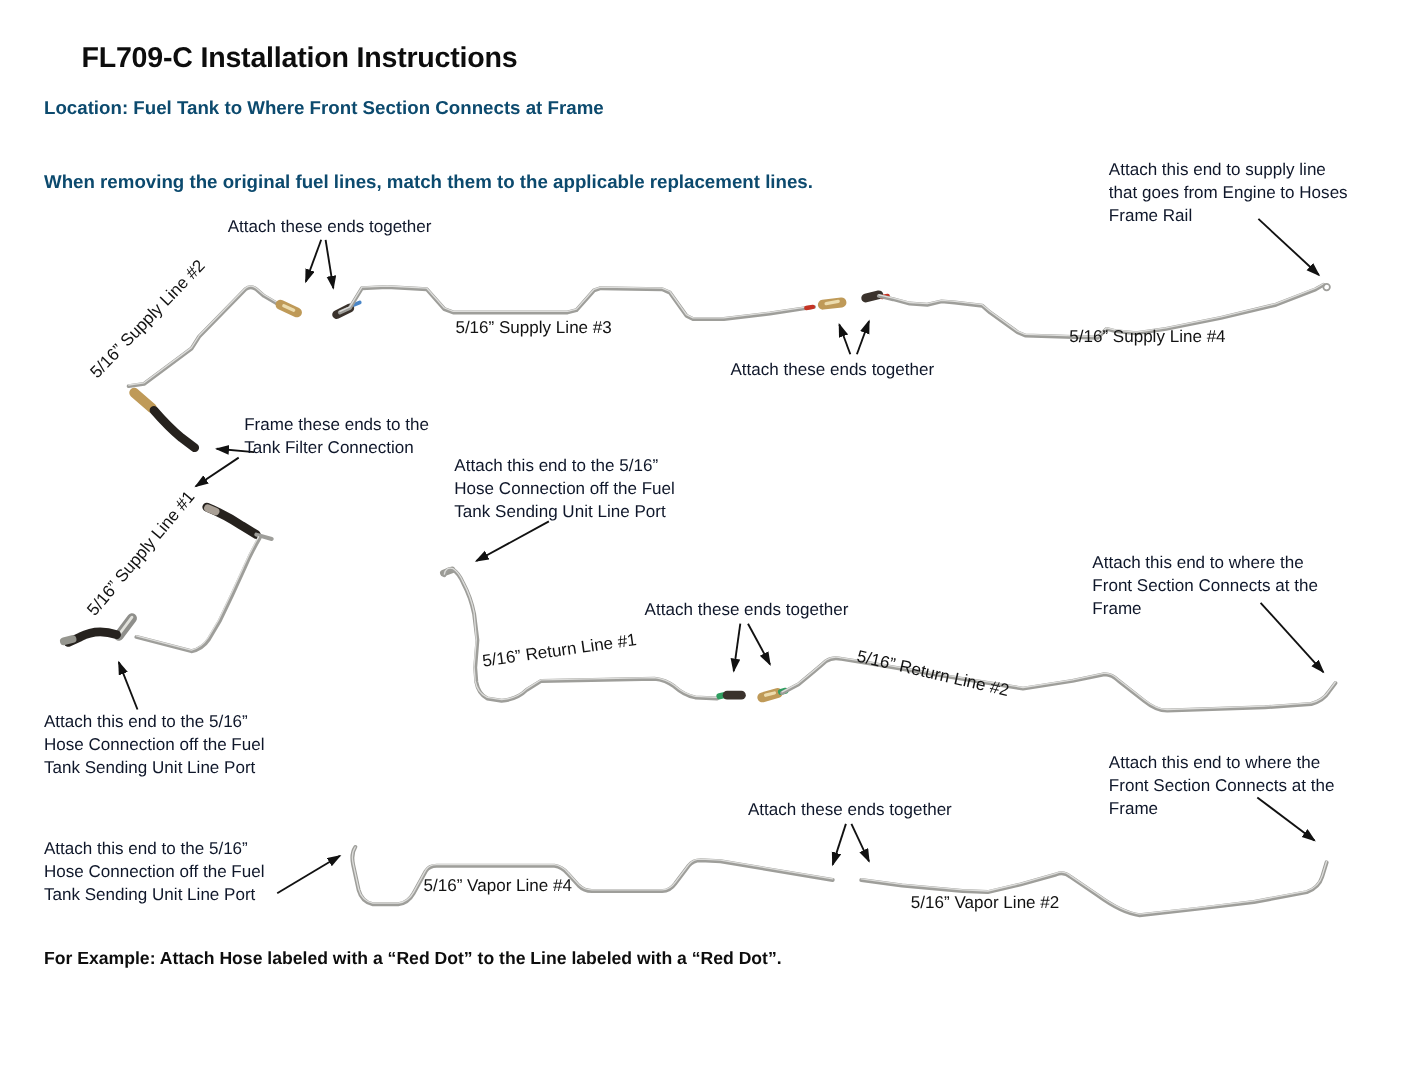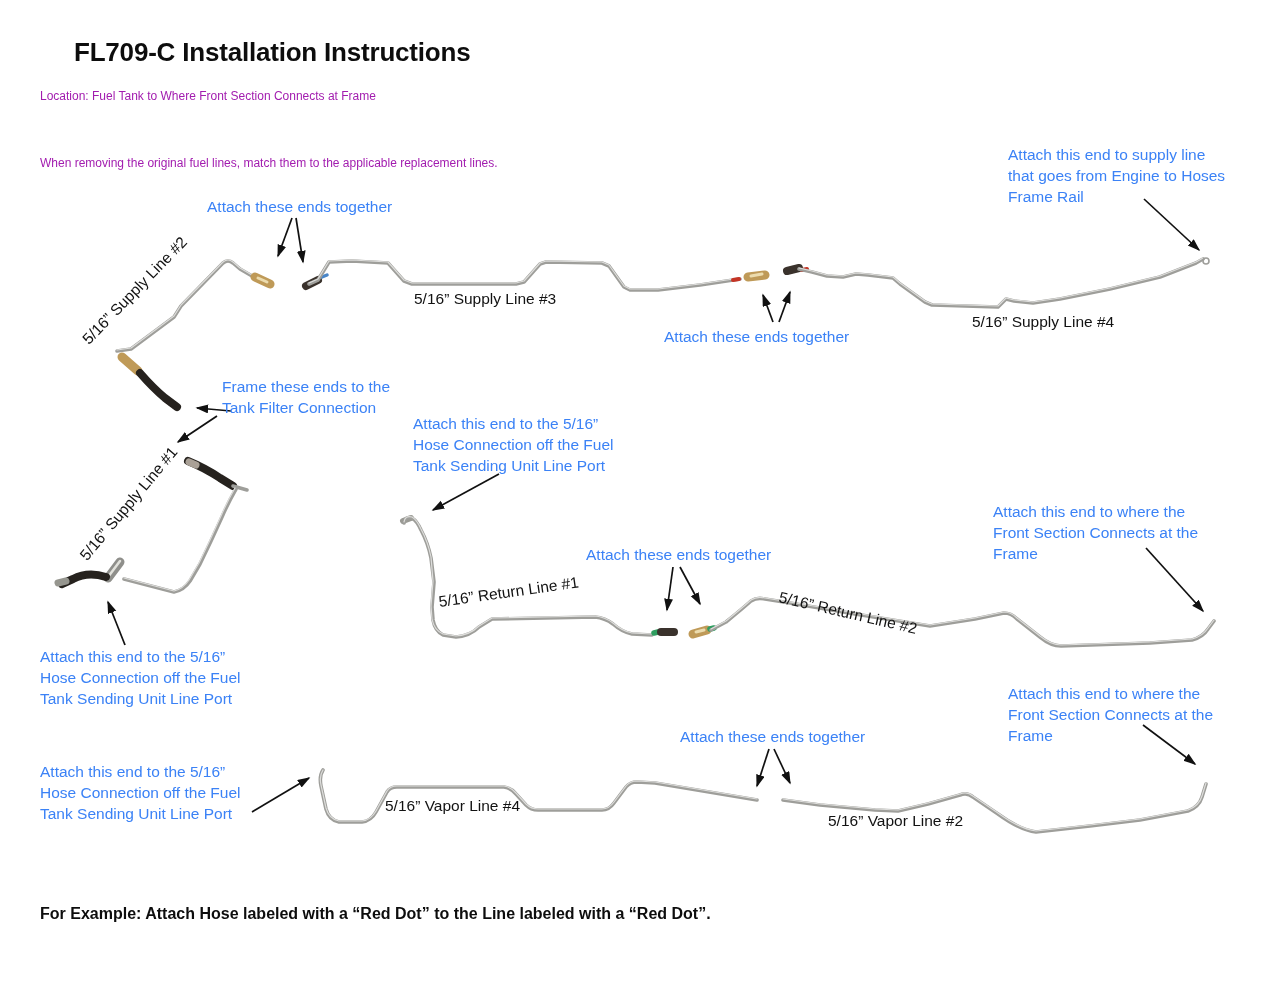--- a/index.html
+++ b/index.html
@@ -1,21 +1,21 @@
 <!DOCTYPE html>
 <html><head>
 <meta charset="utf-8">
 <style>
   html,body{margin:0;padding:0;background:#ffffff;}
   #page{position:relative;width:1280px;height:989px;background:#ffffff;overflow:hidden;
         font-family:"Liberation Sans","DejaVu Sans",sans-serif;color:#111;}
   .abs{position:absolute;}
   .title{font-size:26px;font-weight:bold;letter-spacing:-0.2px;color:#0d0d0d;}
-  .subhead{font-size:12px;font-weight:normal;color:#a21caf;}
-  .note{font-size:15.5px;line-height:21px;color:#3b82f6;}
+  .subhead{font-size:17px;font-weight:bold;color:#0c4a6e;}
+  .note{font-size:15.5px;line-height:21px;color:#0f172a;}
   .linelabel{font-size:15.5px;color:#121212;white-space:nowrap;}
   .rot{transform-origin:left bottom;}
   .footer-line{font-size:16px;font-weight:bold;color:#0d0d0d;line-height:24px;}
   svg{position:absolute;left:0;top:0;}
   .tube{fill:none;stroke:#9e9e9a;stroke-width:3.6;stroke-linecap:round;stroke-linejoin:round;}
   .tubehi{fill:none;stroke:#dddddb;stroke-width:1.2;stroke-linecap:round;stroke-linejoin:round;}
   .hose{fill:none;stroke:#26221e;stroke-width:8;stroke-linecap:round;stroke-linejoin:round;}
   .brass{fill:none;stroke:#bf9a58;stroke-width:9;stroke-linecap:round;}
   .brasshi{fill:none;stroke:#ecdcae;stroke-width:3;stroke-linecap:round;}
   .darkfit{fill:none;stroke:#3a322c;stroke-width:8;stroke-linecap:round;}
@@ -122,21 +122,21 @@
       <path class="arrow" d="M252,812 L309,778"></path>
     </g>
   </svg>
 
   <div class="abs title" style="left:28px;top:37px;margin-left:46px;">FL709-C Installation Instructions</div>
   <div class="abs subhead" style="left:40px;top:89px;">Location: Fuel Tank to Where Front Section Connects at Frame</div>
   <div class="abs subhead" style="left:40px;top:156px;">When removing the original fuel lines, match them to the applicable replacement lines.</div>
 
   <div class="abs linelabel rot" style="left:92px;top:330px;transform:rotate(-46deg);">5/16” Supply Line #2</div>
   <div class="abs linelabel" style="left:414px;top:290px;">5/16” Supply Line #3</div>
-  <div class="abs linelabel" style="left:972px;top:313px;">5/16” Supply Line #4</div>
+  <div class="abs linelabel" style="left:972px;top:298px;">5/16” Supply Line #4</div>
   <div class="abs linelabel rot" style="left:90px;top:546px;transform:rotate(-50deg);">5/16” Supply Line #1</div>
   <div class="abs linelabel rot" style="left:440px;top:593px;transform:rotate(-8deg);">5/16” Return Line #1</div>
   <div class="abs linelabel rot" style="left:777px;top:588px;transform:rotate(13deg);">5/16” Return Line #2</div>
   <div class="abs linelabel" style="left:385px;top:797px;">5/16” Vapor Line #4</div>
   <div class="abs linelabel" style="left:828px;top:812px;text-align:right;">5/16” Vapor Line #2</div>
 
   <div class="abs note" style="left:207px;top:196px;">Attach these ends together</div>
 
   <div class="abs note" style="left:1008px;top:144px;width:236px;">
     <div>Attach this end to supply line</div>
@@ -178,15 +178,15 @@
     <div>Front Section Connects at the</div>
     <div>Frame</div>
   </div>
 
   <div class="abs note" style="left:40px;top:761px;width:220px;">
     <div>Attach this end to the 5/16”</div>
     <div>Hose Connection off the Fuel</div>
     <div>Tank Sending Unit Line Port</div>
   </div>
 
-  <div class="abs footer-line" style="left:40px;top:902px;">For Example: Attach Hose labeled with a “Red Dot” to the Line labeled with a “Red Dot”.</div>
+  <div class="abs footer-line" style="left:40px;top:860px;">For Example: Attach Hose labeled with a “Red Dot” to the Line labeled with a “Red Dot”.</div>
 
 </div>
 
 </body></html>

